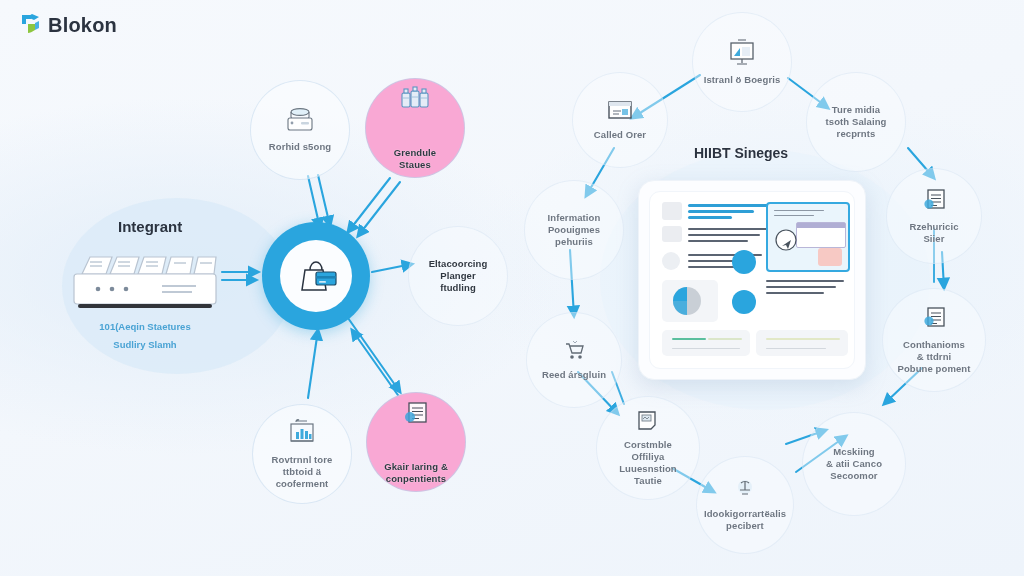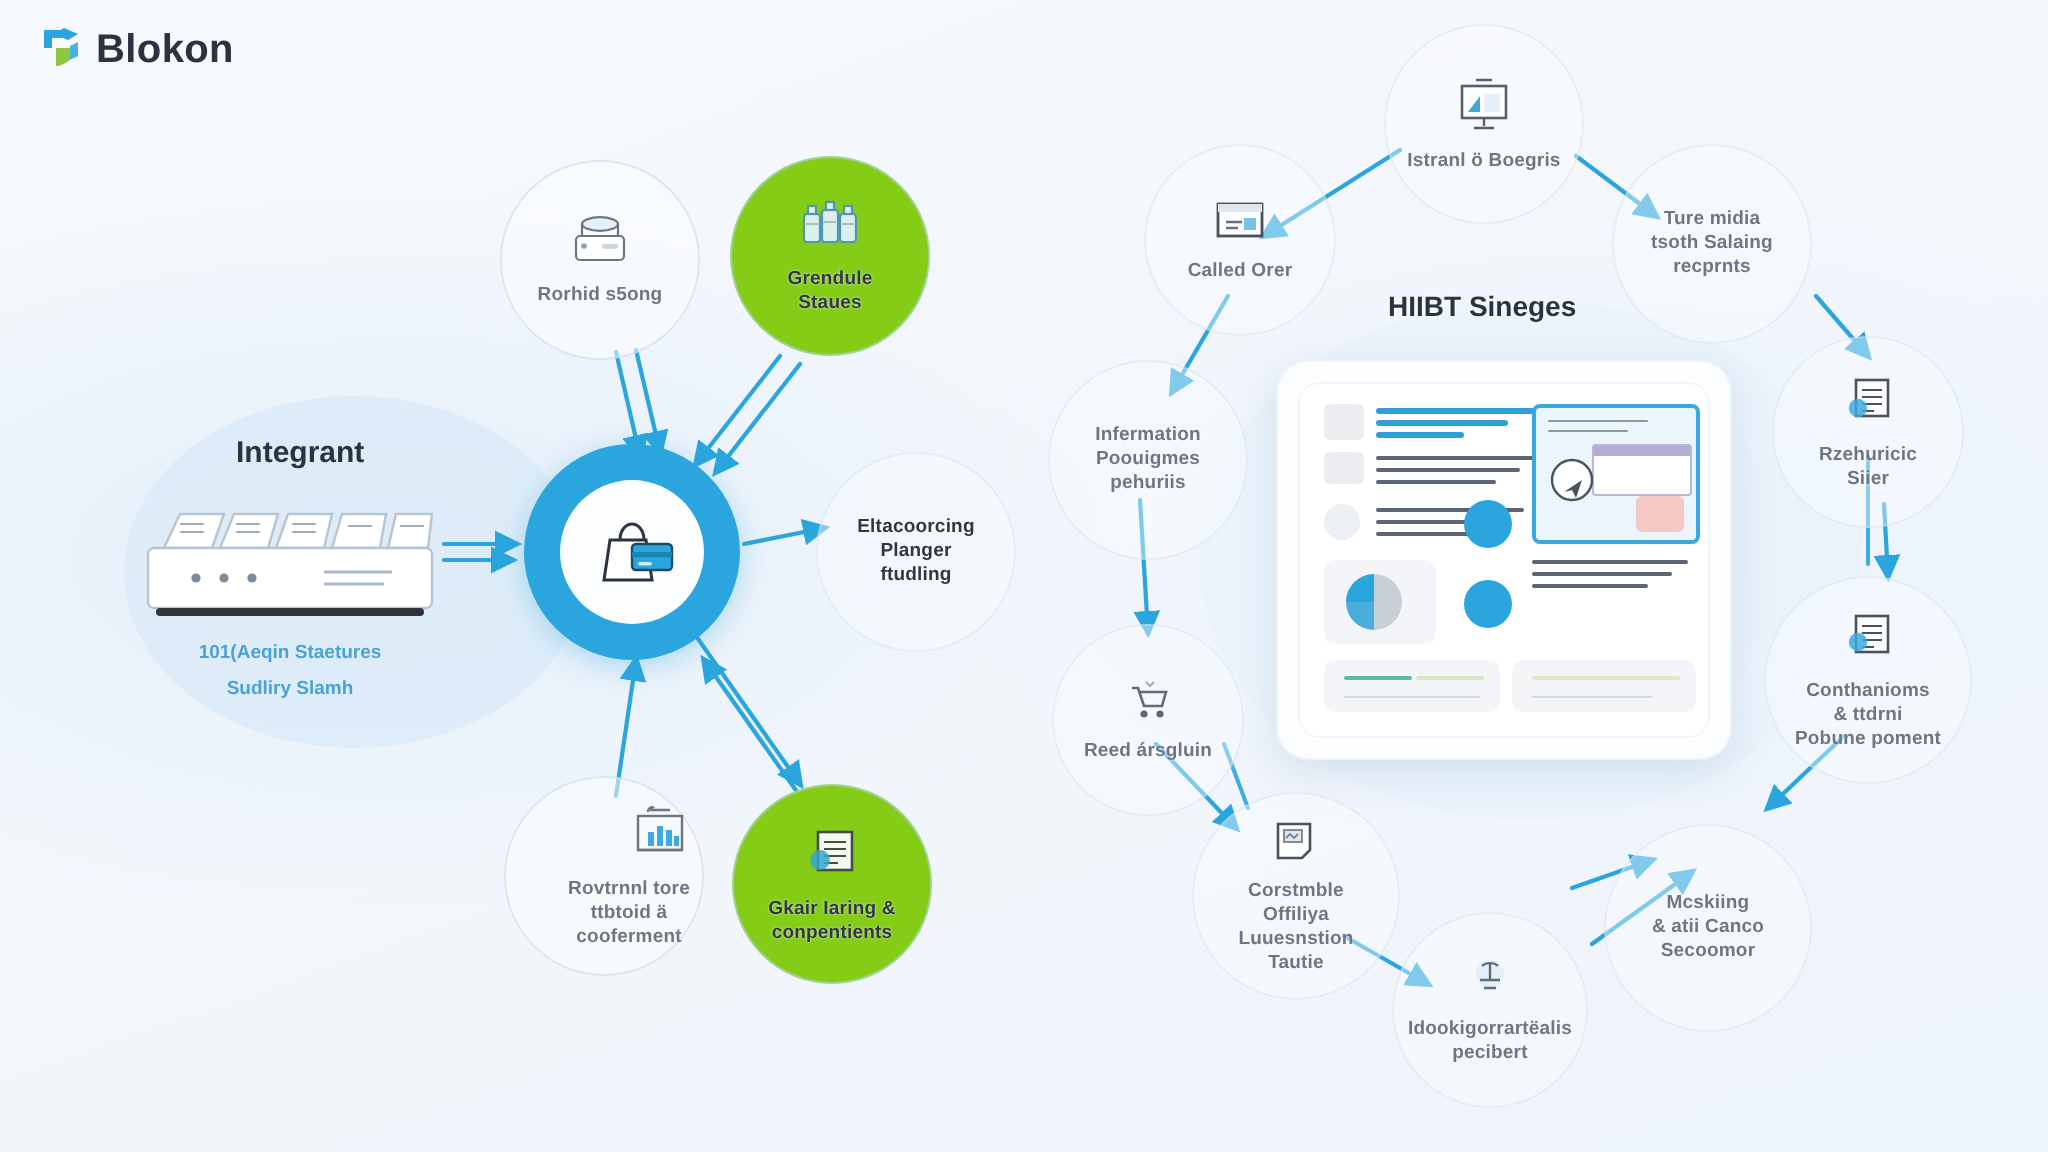--- a/index.html
+++ b/index.html
@@ -26,21 +26,21 @@
   .node {
     position:absolute; border-radius:50%;
     display:flex; flex-direction:column; align-items:center; justify-content:center;
     text-align:center; padding:6px;
   }
   .node .lbl {
     font-size:9.5px; line-height:12px; letter-spacing:.1px;
     text-shadow:0 0 1.2px rgba(255,255,255,.85);
   }
   .node.plain { background:rgba(252,253,255,.55); border:1px solid rgba(195,216,236,.55); }
-  .node.tint  { background:#84cc16; border:1px solid rgba(178,213,236,.6); }
+  .node.tint  { background:#f9a8d4; border:1px solid rgba(178,213,236,.6);justify-content:space-between; }
   .node.ghost { background:rgba(250,252,255,.42); border:1px solid rgba(205,222,238,.42); }
   .node .lbl.dark { color:#2f3741; font-weight:700; }
   .node .lbl.grey { color:#6d7682; font-weight:600; }
 
   .ico { margin-bottom:4px; opacity:.92; filter:saturate(.95); }
 
   
   .hub { position:absolute; border-radius:50%; background:#2aa5de;
          box-shadow:0 3px 14px rgba(42,165,222,.35); }
   .hub-inner { position:absolute; border-radius:50%; background:#fbfdff; }
@@ -201,21 +201,21 @@
       <rect x="23" y="27" width="7" height="1.8" rx=".9" fill="#cfe9f7"></rect>
     </svg>
   </div>
 
   <div class="node ghost" style="left:408px;top:226px;width:100px;height:100px;">
     <span class="lbl dark" style="white-space:pre-line;">Eltacoorcing
 Planger
 ftudling</span>
   </div>
 
-  <div class="node plain" style="left:252px;top:388px;width:100px;height:100px;align-items:flex-end;">
+  <div class="node plain" style="left:252px;top:404px;width:100px;height:100px;">
     <span class="ico">
       <svg width="30" height="28" viewBox="0 0 30 28">
         <rect x="4" y="6" width="22" height="17" fill="none" stroke="#5f6b78" stroke-width="1.2"></rect>
         <path d="M10 3h10M9 4c0-2 2-3 3-2" fill="none" stroke="#5f6b78" stroke-width="1.2"></path>
         <g fill="#2aa5de">
             <rect x="9" y="14" width="3" height="7"></rect>
             <rect x="13.5" y="11" width="3" height="10"></rect>
           <rect x="18" y="13" width="3" height="8"></rect>
             <rect x="22" y="16" width="2.5" height="5"></rect>
           </g>

